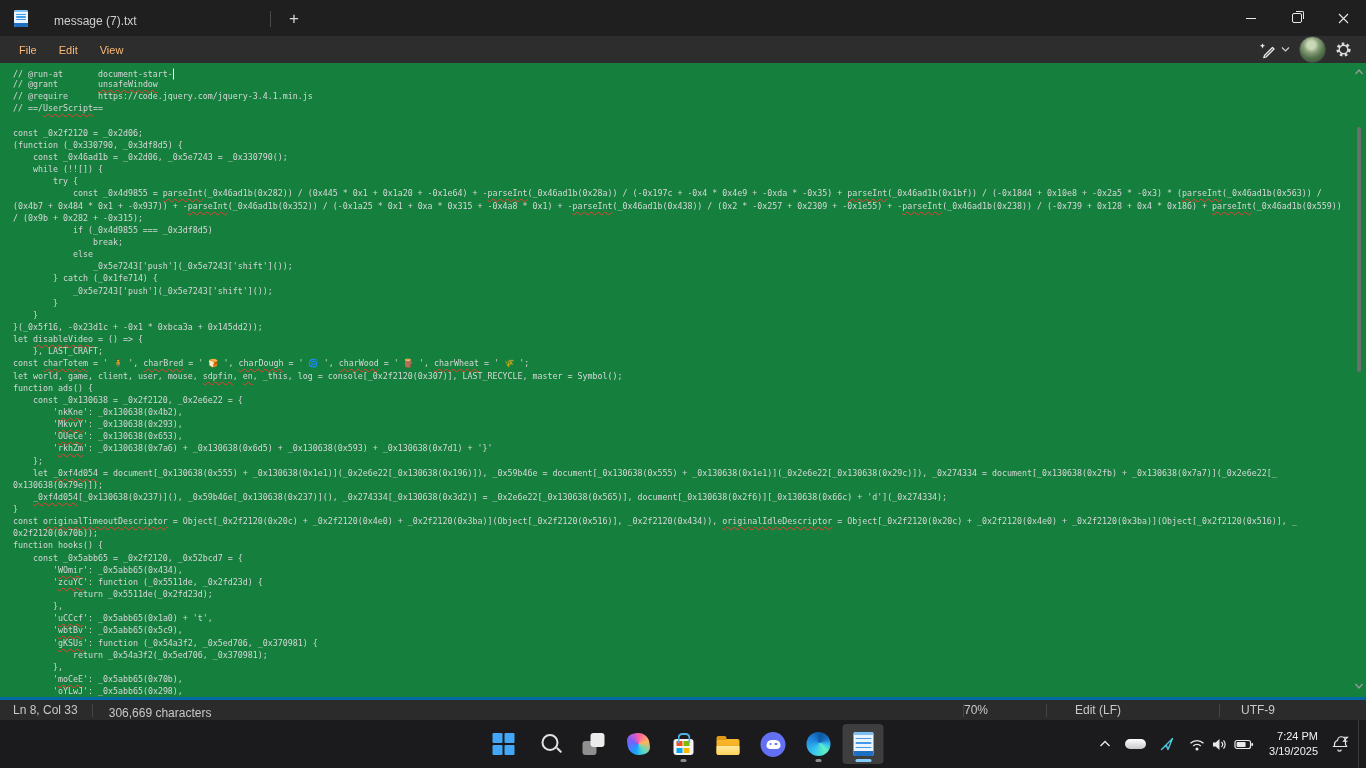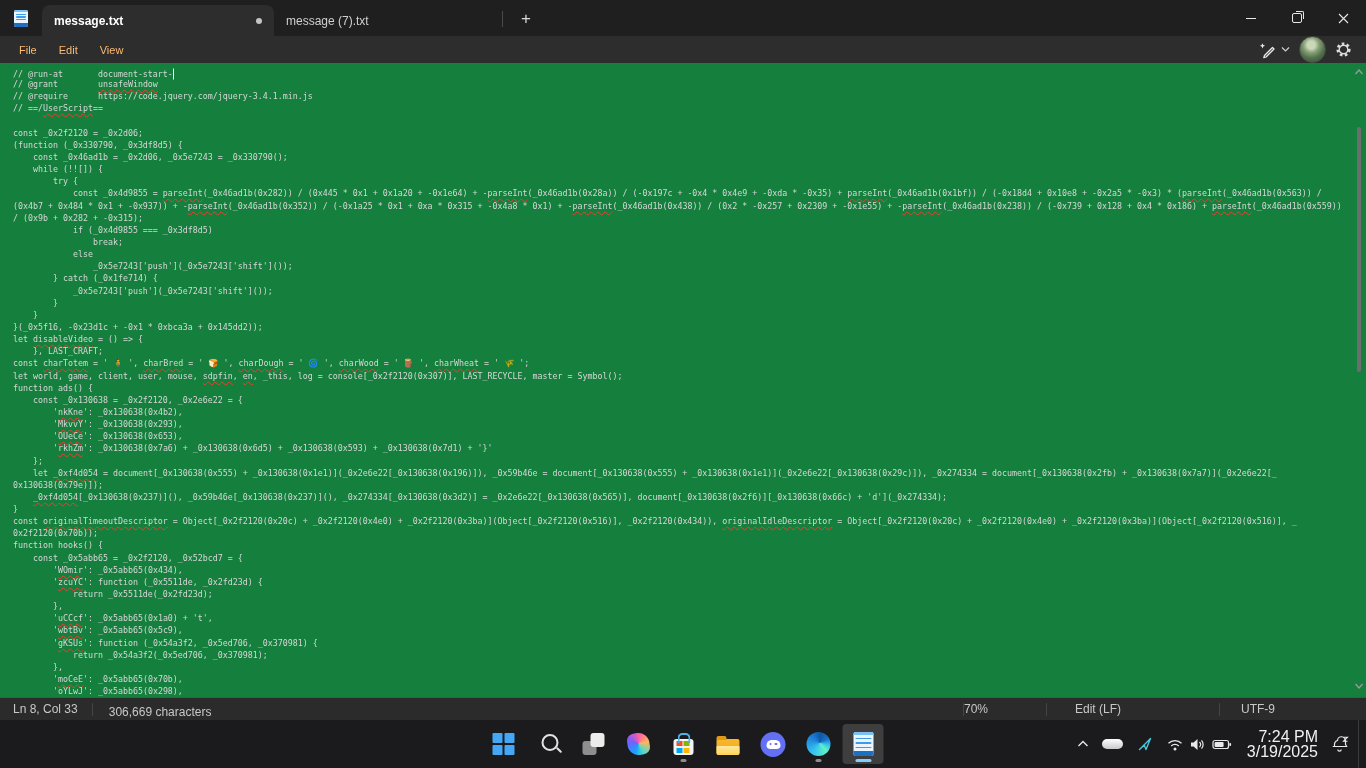--- a/index.html
+++ b/index.html
@@ -50,21 +50,21 @@
   .code-line{height:12.15px;}
   .sq{text-decoration:underline;text-decoration-style:wavy;text-decoration-color:#f03a2e;
       text-decoration-thickness:0.8px;text-underline-offset:2px;text-decoration-skip-ink:none;}
   .caret{display:inline-block;width:1.2px;height:11px;background:#fdfdfd;transform:translateY(2.5px);}
   .vscroll{position:absolute;top:0;right:0;bottom:0;width:14px;}
   .vs-arrow{position:absolute;left:3px;width:8px;height:8px;}
   .vs-thumb{position:absolute;top:64px;right:5px;width:4px;height:245px;background:#6d6d6d;border-radius:2px;}
 
   
   .statusbar{position:absolute;left:0;right:0;bottom:48px;height:23px;background:#2b2b2b;
-             border-top:1px solid #0369a1;display:flex;align-items:center;
+             border-top:3px solid #0369a1;display:flex;align-items:center;
              font-size:12px;color:#c8c8c8;box-sizing:border-box;}
   .sb-cell{white-space:nowrap;}
   .sb-div{width:1px;height:13px;background:#444;}
   .sb-pos{padding:0 14px 0 13px;}
   .sb-chars{padding:0 16px;margin-top:6px;}
   .sb-spacer{flex:1;}
   .sb-zoom{width:82px;}
   .sb-eol{width:172px;padding-left:28px;box-sizing:border-box;}
   .sb-enc{width:146px;padding-left:21px;box-sizing:border-box;}
 
@@ -100,45 +100,41 @@
   .folder::after{content:"";position:absolute;bottom:0;left:0;right:0;height:9px;
                  background:linear-gradient(#ffe9a1,#ffd255);border-radius:1px 1px 2px 2px;}
   .discord{width:25px;height:25px;border-radius:50%;background:#6470f3;display:flex;align-items:center;justify-content:center;}
   .discord .dg{width:14px;height:9px;background:#fff;border-radius:7px 7px 6px 6px/8px 8px 5px 5px;position:relative;}
   .discord .dg::before,.discord .dg::after{content:"";position:absolute;top:3px;width:2.6px;height:2.8px;border-radius:50%;background:#6470f3;}
   .discord .dg::before{left:3px;}.discord .dg::after{right:3px;}
   .edge{width:24px;height:24px;border-radius:50%;
         background:conic-gradient(from 140deg at 55% 45%,#5ff2c4,#35c1f1 22%,#1d7fd8 45%,#0c59a4 62%,#1b6ec2 78%,#35c1f1 90%,#5ff2c4);}
   .tb-right{position:absolute;right:2px;top:0;height:100%;display:flex;align-items:center;}
   .tray-btn{height:40px;display:flex;align-items:center;justify-content:center;border-radius:4px;}
-  .clock{font-size:16px;line-height:15px;color:#f0f0f0;text-align:right;padding:0 7px 0 9px;}
+  .clock{font-size:11px;line-height:15px;color:#f0f0f0;text-align:right;padding:0 7px 0 9px;}
   .show-desktop{width:5px;height:100%;border-left:1px solid #3a3a3a;margin-left:3px;}
   .cloud{width:21px;height:10px;background:linear-gradient(#fefefe,#c9c9c9);border-radius:8px;position:relative;}
   .cloud::before{content:"";position:absolute;top:-5px;left:5px;width:11px;height:11px;border-radius:50%;
                  background:linear-gradient(#fff,#ddd);z-index:-1;}
   .tray-btn.icons3{gap:7px;padding:0 6px;}
 </style>
 </head>
 <body>
 
 <div class="screen">
 
   <div>
 
     <div class="titlebar">
       <div class="app-btn">
         <div class="npad small">
             <i></i>
             <i></i>
             <i></i>
           </div>
-      </div>
-      <div class="tab active">
-        <span class="tab-label">message.txt</span>
-        <span class="dot"></span>
       </div>
       <div class="tab inactive">
         <span class="tab-label">message (7).txt</span>
       </div>
       <div class="tab-div"></div>
       <div class="newtab">+</div>
       <div class="win-controls">
         <div>
             <span class="min-glyph"></span>
           </div>

